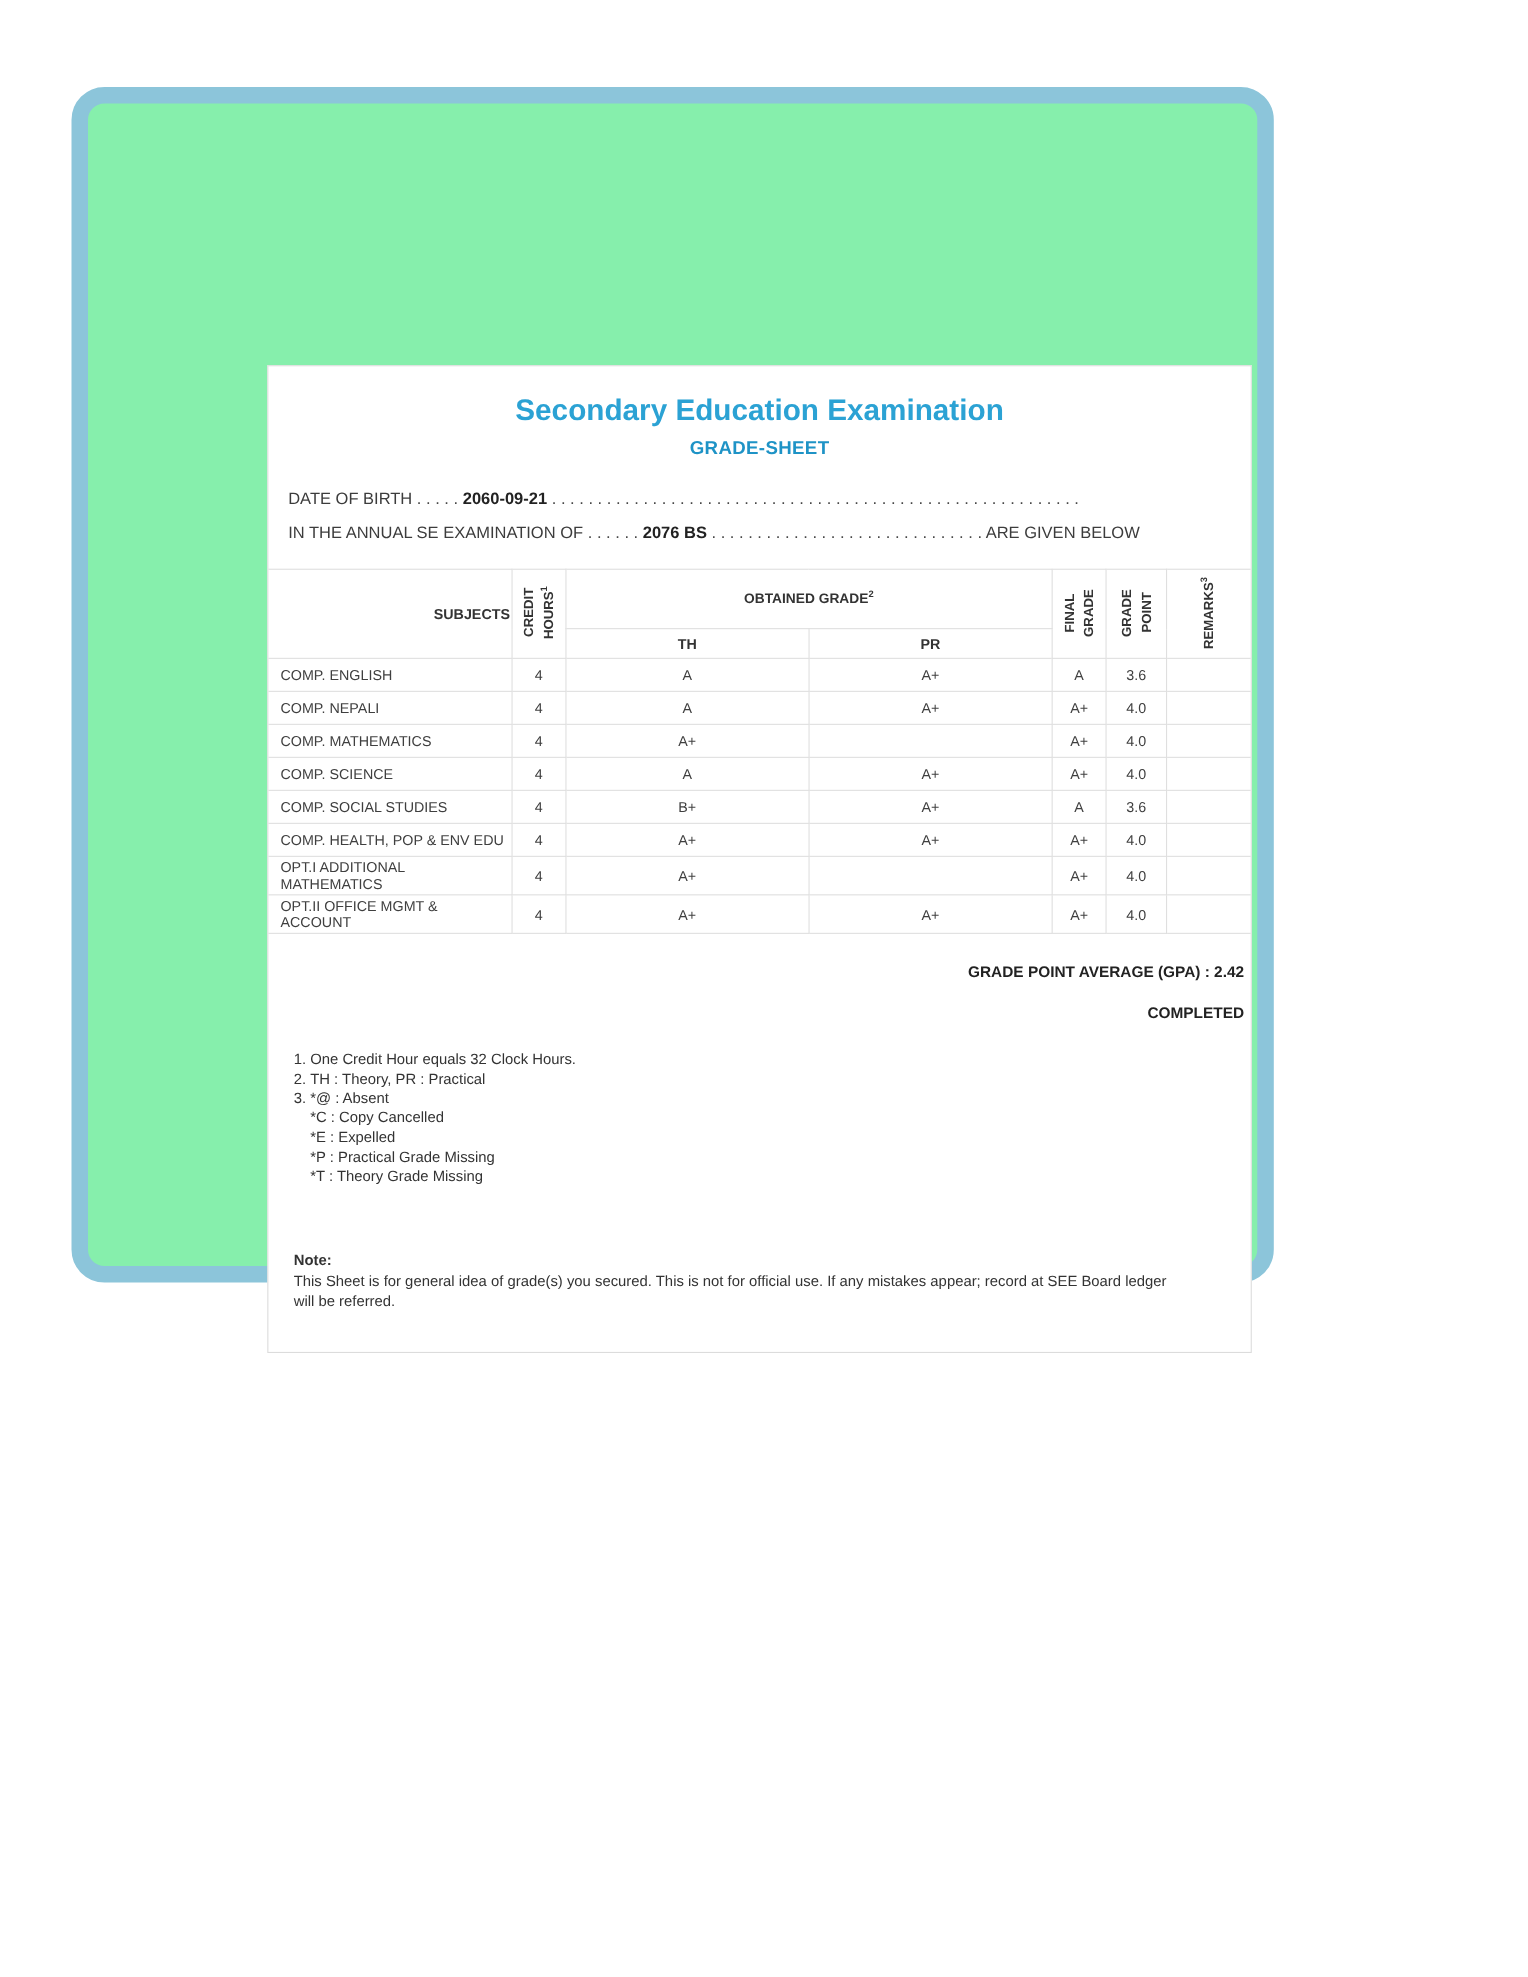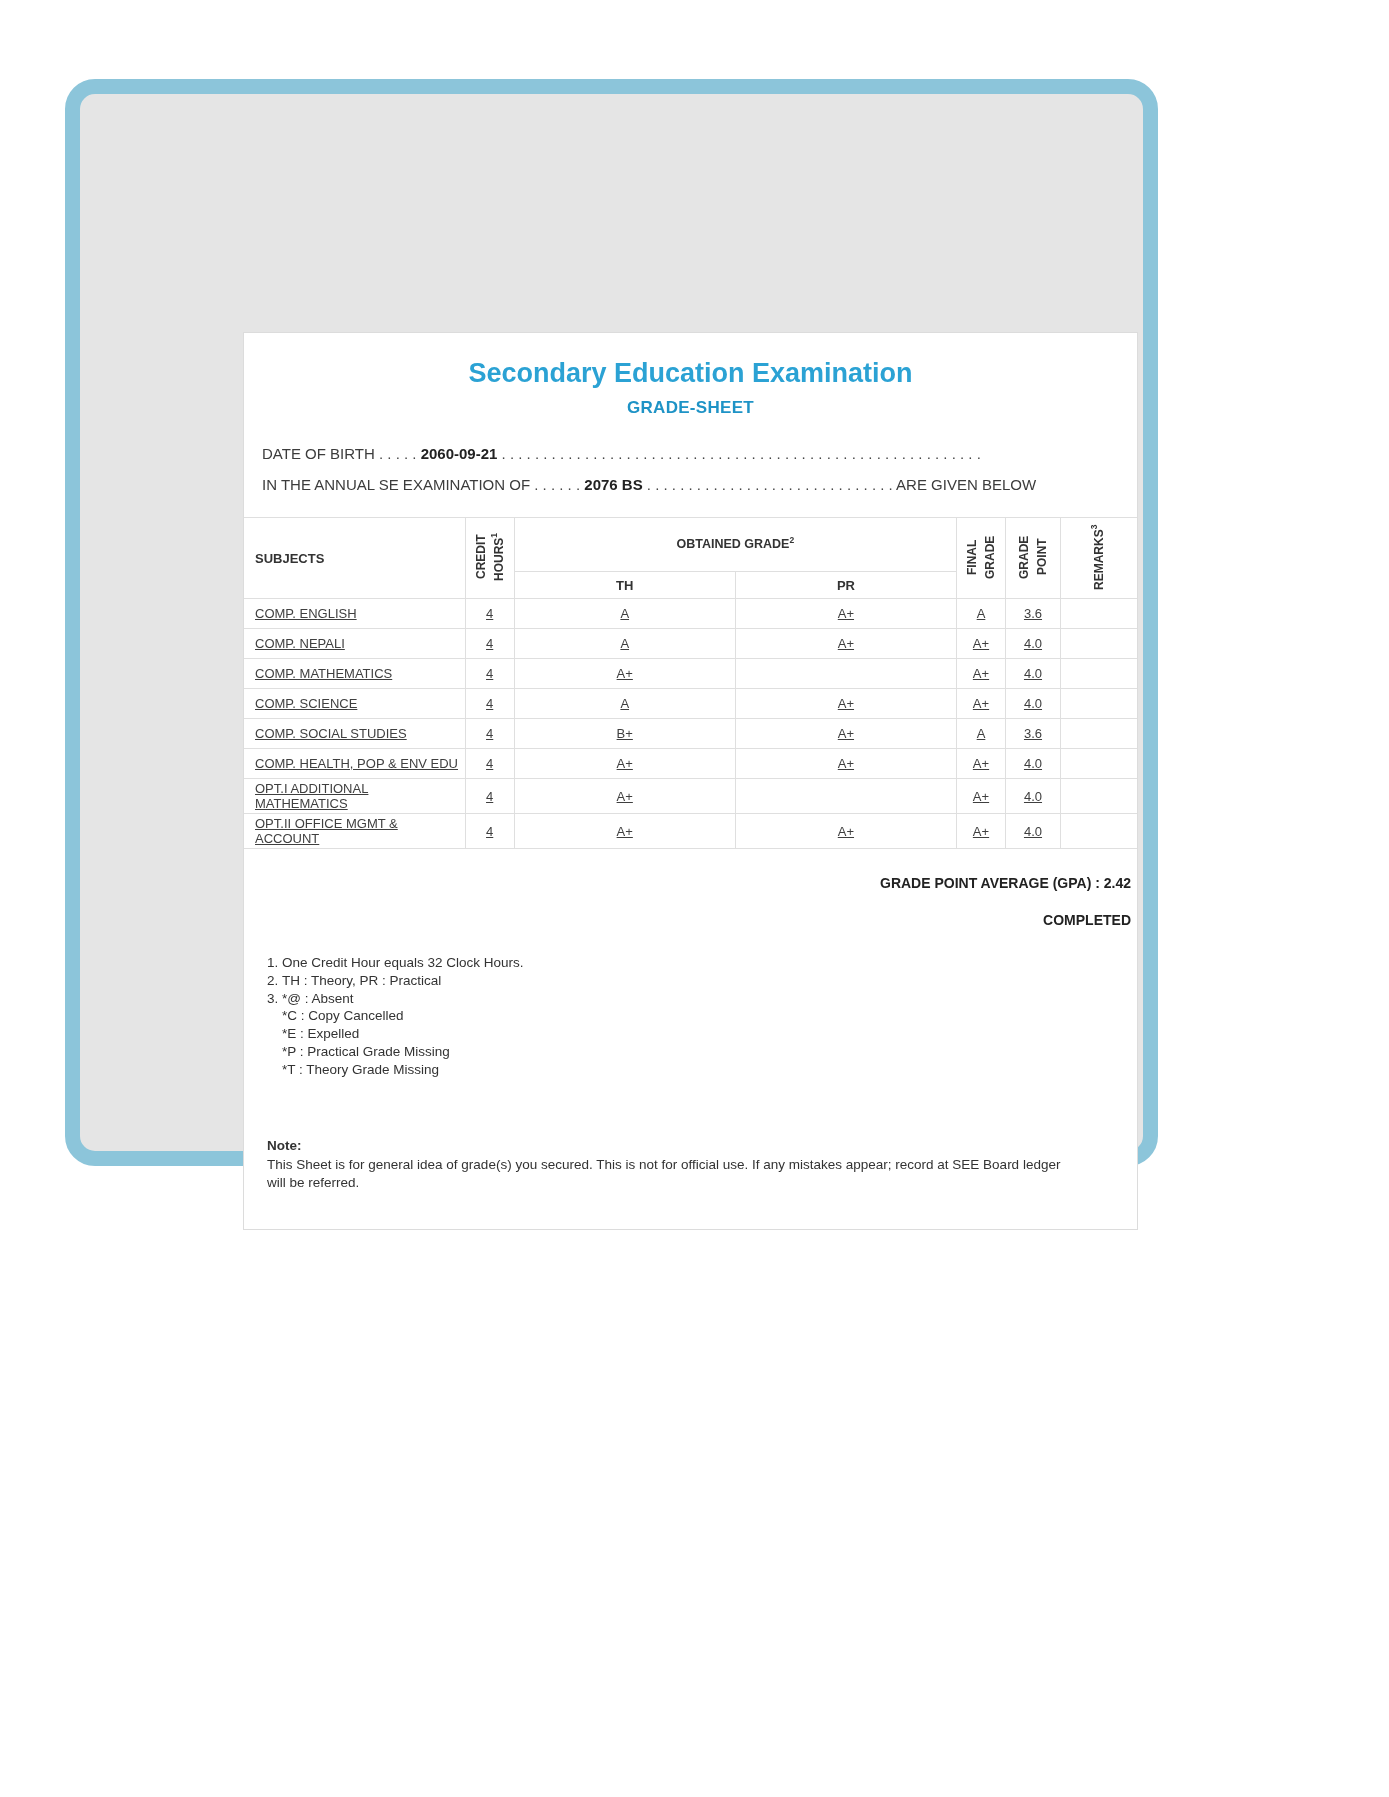--- a/index.html
+++ b/index.html
@@ -1,43 +1,43 @@
 <!DOCTYPE html>
 <html style="--color-accent: #2BA2D4; --color-subtitle: #1E93C6; --color-frame: #8CC5DA; --color-line: #DFDFDF; --color-text: #3C3C3C;"><head>
 <meta charset="utf-8">
 <style>
   html,body{margin:0;padding:0;background:#ffffff;}
   body{font-family:"Liberation Sans", sans-serif;}
   .page{position:relative;width:1389px;height:1797px;background:#ffffff;overflow:hidden;}
   .frame{position:absolute;left:65px;top:79px;width:1093px;height:1087px;
-         border:15px solid var(--color-frame,#8cc5da);border-radius:30px;box-sizing:border-box;background:#e5e5e5;}
+         border:15px solid var(--color-frame,#8cc5da);border-radius:30px;box-sizing:border-box;background:#86efac;}
   .sheet{position:absolute;left:163px;top:238px;width:895px;min-height:856px;background:#ffffff;
          border:1px solid #dcdcdc;box-sizing:border-box;padding-bottom:36px;}
   .title{margin:25px 14px 0;text-align:center;font-size:27px;font-weight:bold;color:var(--color-accent,#2ba2d4);}
   .subtitle{margin:9px 0 0;text-align:center;font-size:17px;font-weight:bold;color:var(--color-subtitle,#1e93c6);letter-spacing:.3px;}
   .info{margin:27px 18px 0;color:var(--color-text,#3c3c3c);font-size:15px;}
   .info-line{white-space:nowrap;overflow:hidden;margin-top:14px;}
   .info-line:first-child{margin-top:0;}
   .info .value{font-weight:bold;color:#222222;}
   .dots{color:#474747;}
 
   table.grade-table{width:100%;border-collapse:collapse;margin-top:24px;font-size:13px;color:#3f3f3f;table-layout:fixed;}
   .grade-table th,.grade-table td{border:1px solid var(--color-line,#dfdfdf);}
   .grade-table tr > *:first-child{border-left:none;}
   .grade-table tr > *:last-child{border-right:none;}
-  .th-subjects{text-align:left;padding-left:11px;font-size:13px;vertical-align:middle;font-weight:bold;color:#333;margin-top:37px;}
+  .th-subjects{text-align:right;padding-left:11px;font-size:13px;vertical-align:middle;font-weight:bold;color:#333;margin-top:37px;}
   .vcell{vertical-align:middle;text-align:center;padding:2px 0;}
   .col-credit{width:48px;}.col-th{width:45px;}.col-pr{width:45px;}
   .col-final{width:48px;}.col-gp{width:54px;}.col-remarks{width:76px;}
   .og-cell{height:49px;font-weight:bold;font-size:12.5px;line-height:1.35;padding:2px 6px;color:#333;}
   .subhead th{height:24px;font-size:13px;text-align:center;font-weight:bold;color:#333;}
   .vert{display:inline-block;writing-mode:vertical-rl;transform:rotate(180deg);height:66px;
         font-weight:bold;font-size:12px;line-height:1.5;color:#333;}
   sup{font-size:8.5px;line-height:0;}
-  .grade-table td{height:25px;text-align:center;padding:2px 4px;text-decoration:underline;}
+  .grade-table td{height:25px;text-align:center;padding:2px 4px;}
   .grade-table td.subject{text-align:left;padding-left:11px;}
 
   .summary-gpa{margin:26px 6px 0;text-align:right;font-weight:bold;font-size:14px;color:#222;}
   .summary-status{margin:21px 6px 0;text-align:right;font-weight:bold;font-size:14px;color:#222;}
 
   .footnotes{margin:26px 18px 0 23px;font-size:13.5px;color:#333;line-height:1.32;}
   .fn-num{display:inline-block;width:15px;}
   .fn-sub{margin-left:15px;}
 
   .note{margin:58px 18px 0 23px;font-size:13.5px;color:#333;line-height:1.4;max-width:815px;}

